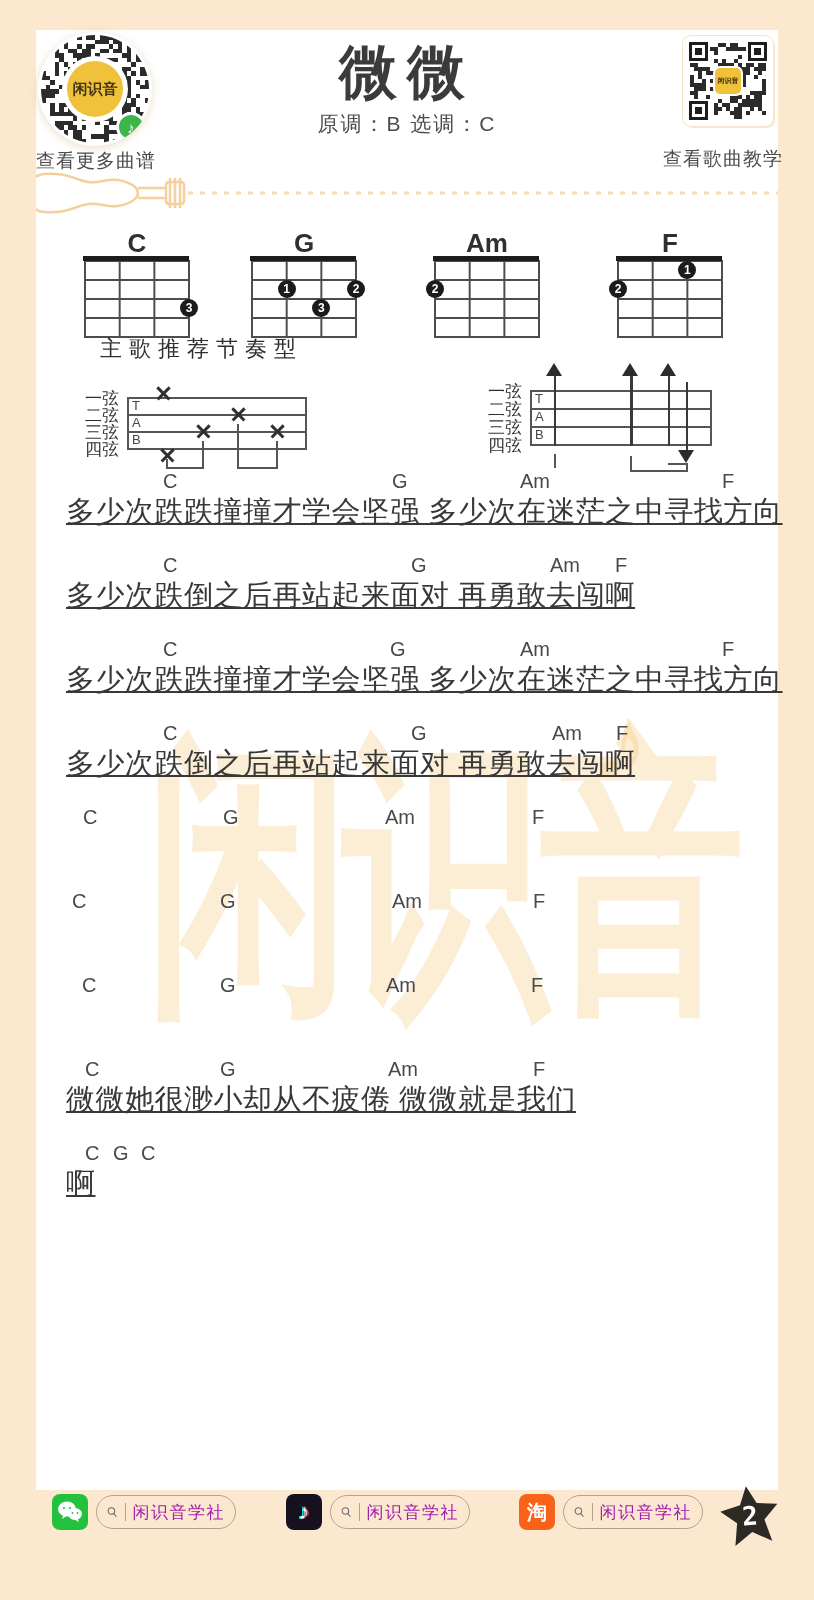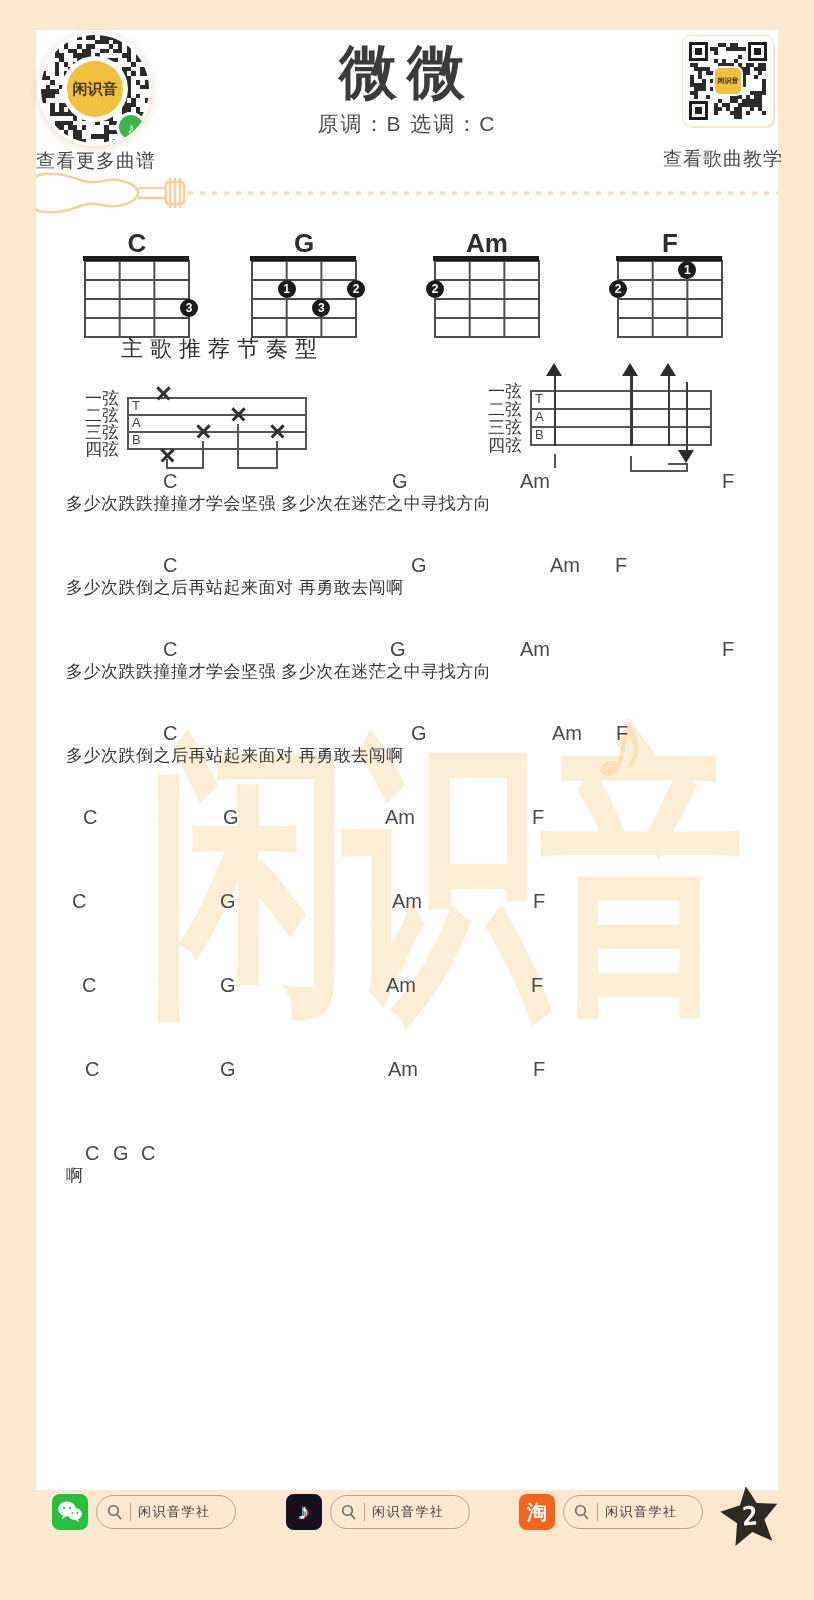--- a/index.html
+++ b/index.html
@@ -86,35 +86,35 @@
   .arrow-line{position:absolute;width:2.5px;background:#3a3a3a;}
   .arrow-head-up{position:absolute;width:0;height:0;border-left:8px solid transparent;
     border-right:8px solid transparent;border-bottom:13px solid #2c2c2c;}
   .arrow-head-down{position:absolute;width:0;height:0;border-left:8px solid transparent;
     border-right:8px solid transparent;border-top:13px solid #2c2c2c;}
 
   
   #lyrics{position:absolute;inset:0;z-index:2;}
   .lyric-line{position:absolute;left:0;width:100%;height:56px;}
   .chord-label{position:absolute;top:0;font-size:20px;color:#4a4a4a;font-weight:normal;}
-  .lyric-text{position:absolute;left:66px;top:22px;font-size:17px;color:#383838;
-    letter-spacing:0.5px;white-space:nowrap;}
+  .lyric-text{position:absolute;left:66px;top:22px;font-size:29px;color:#383838;
+    letter-spacing:0.5px;white-space:nowrap;text-decoration:underline;}
 
   
   .badge-icon{position:absolute;top:1494px;width:36px;height:36px;border-radius:8px;
     display:flex;align-items:center;justify-content:center;}
   .badge-icon.wechat{background:#23c13e;}
   .badge-icon.douyin{background:#16111f;}
   .badge-icon.taobao{background:#f86219;color:#fff;font-size:20px;font-weight:bold;}
   .douyin-note{color:#fff;font-size:22px;font-weight:bold;
     text-shadow:-1.5px 0 0 #25f4ee,1.5px 0 0 #fe2c55;}
   .pill{position:absolute;top:1495px;width:140px;height:34px;border:1.5px solid #b5a48c;
     border-radius:17px;display:flex;align-items:center;padding:0 10px;box-sizing:border-box;gap:7px;}
   .pill .divider{width:1px;height:18px;background:#b5a48c;}
-  .pill .pill-text{font-size:13px;color:#404040;letter-spacing:1.5px;white-space:nowrap;}
+  .pill .pill-text{font-size:17px;color:#a21caf;letter-spacing:1.5px;white-space:nowrap;}
   .star-logo{position:absolute;left:720px;top:1486px;width:60px;height:60px;
     display:flex;align-items:center;justify-content:center;transform:rotate(-8deg);}
   .star-shape{position:absolute;inset:0;background:#2d2925;
     clip-path:polygon(50% 0%,64% 30%,98% 36%,73% 59%,81% 96%,50% 77%,19% 96%,27% 59%,2% 36%,36% 30%);}
   .star-glyph{position:relative;color:#fff;font-size:26px;font-weight:900;transform:rotate(4deg);
     font-family:"DejaVu Sans Mono","Liberation Mono",monospace;}
 </style>
 </head>
 <body>
 
@@ -1119,21 +1119,21 @@
       </div>
       <div class="chord-block" style="left: 617px;">
         <div class="chord-name">F</div>
         <div class="fretboard">
           <div class="dot" style="left: 61.4px; top: 1px;">1</div>
           <div class="dot" style="left: -8px; top: 20px;">2</div>
         </div>
       </div>
     </div>
 
-  <div class="rhythm-title" style="left:121px;">主歌推荐节奏型</div>
+  <div class="rhythm-title" style="left:100px;">主歌推荐节奏型</div>
 
   <div class="tab-host" id="verse-tab" style="left:127px;top:397px;">
       <div class="staff" style="width: 176px; height: 53px; background: linear-gradient(rgb(85, 85, 85) 0px, rgb(85, 85, 85) 2px, transparent 2px) 0px 0px / 100% 17px repeat-y;"></div>
       <div class="s-label" style="top: -10px;">一弦</div>
       <div class="s-label" style="top: 7px;">二弦</div>
       <div class="s-label" style="top: 24px;">三弦</div>
       <div class="s-label" style="top: 41px;">四弦</div>
       <div class="tab-letter" style="top: 0.5px;">T</div>
       <div class="tab-letter" style="top: 17.5px;">A</div>
       <div class="tab-letter" style="top: 34.5px;">B</div>
@@ -1218,20 +1218,21 @@
         <span class="chord-label" style="left: 82px;">C</span>
         <span class="chord-label" style="left: 220px;">G</span>
         <span class="chord-label" style="left: 386px;">Am</span>
         <span class="chord-label" style="left: 531px;">F</span>
       </div>
       <div class="lyric-line" style="top: 1058px;">
         <span class="chord-label" style="left: 85px;">C</span>
         <span class="chord-label" style="left: 220px;">G</span>
         <span class="chord-label" style="left: 388px;">Am</span>
         <span class="chord-label" style="left: 533px;">F</span>
+        <div class="lyric-text">微微她很渺小却从不疲倦 微微就是我们</div>
       </div>
       <div class="lyric-line" style="top: 1142px;">
         <span class="chord-label" style="left: 85px;">C</span>
         <span class="chord-label" style="left: 113px;">G</span>
         <span class="chord-label" style="left: 141px;">C</span>
         <div class="lyric-text">啊</div>
       </div>
     </div>
 
   <div id="badges">

